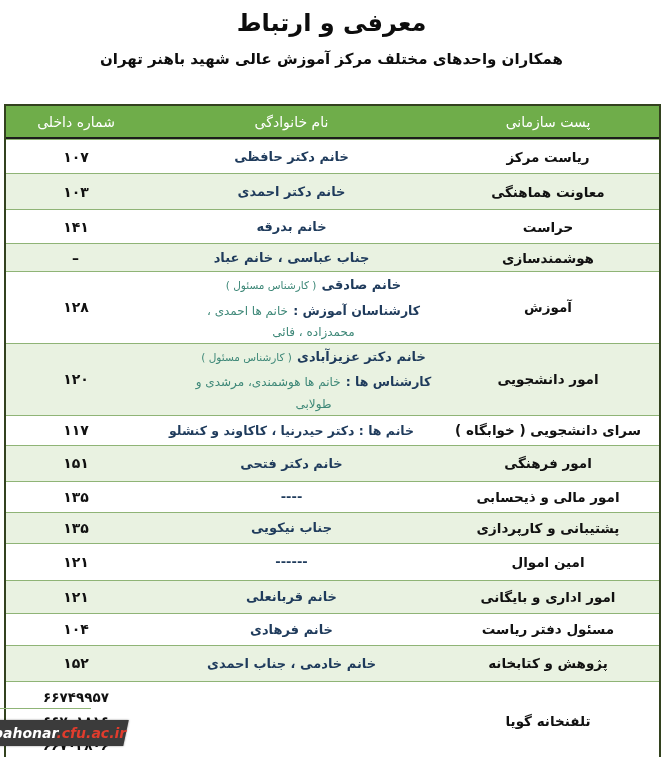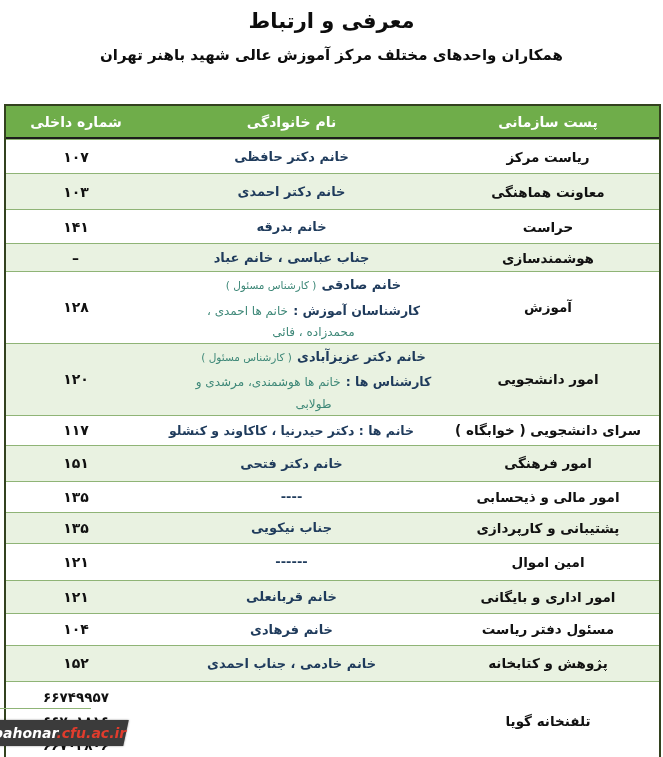--- a/index.html
+++ b/index.html
@@ -3,42 +3,42 @@
 <meta charset="utf-8">
 <style>
   html,body{margin:0;padding:0;}
   body{
     width:663px;height:757px;position:relative;overflow:hidden;
     background:#ffffff;
     font-family:"DejaVu Sans","Liberation Sans",sans-serif;
   }
   .title{
     text-align:center;direction:rtl;
-    font-size:21px;font-weight:bold;color:#0d0d0d;
+    font-size:24px;font-weight:bold;color:#0d0d0d;
     padding-top:9px;
   }
   .subtitle{
     text-align:center;direction:rtl;
     font-size:15px;font-weight:bold;color:#0d0d0d;
     margin-top:13px;
   }
   .table{
     position:absolute;left:4px;top:104px;width:653px;
     border:2px solid #33421f;
     direction:rtl;
     background:#ffffff;
   }
   .thead{
     display:flex;align-items:center;
     background:#6FAD4A;
     border-bottom:2px solid #1c1c1c;
     min-height:31px;
   }
   .thead .cell{
-    color:#ffffff;font-size:14px;font-weight:bold;
+    color:#ffffff;font-size:14px;font-weight:normal;
   }
   .row{
     display:flex;align-items:stretch;
     border-top:1px solid #8FB476;
   }
   .row:first-of-type{border-top:none;}
   .row.shaded{background:#E9F2E1;}
   .cell{
     display:flex;align-items:center;justify-content:center;
     text-align:center;padding:1px 4px;box-sizing:border-box;

